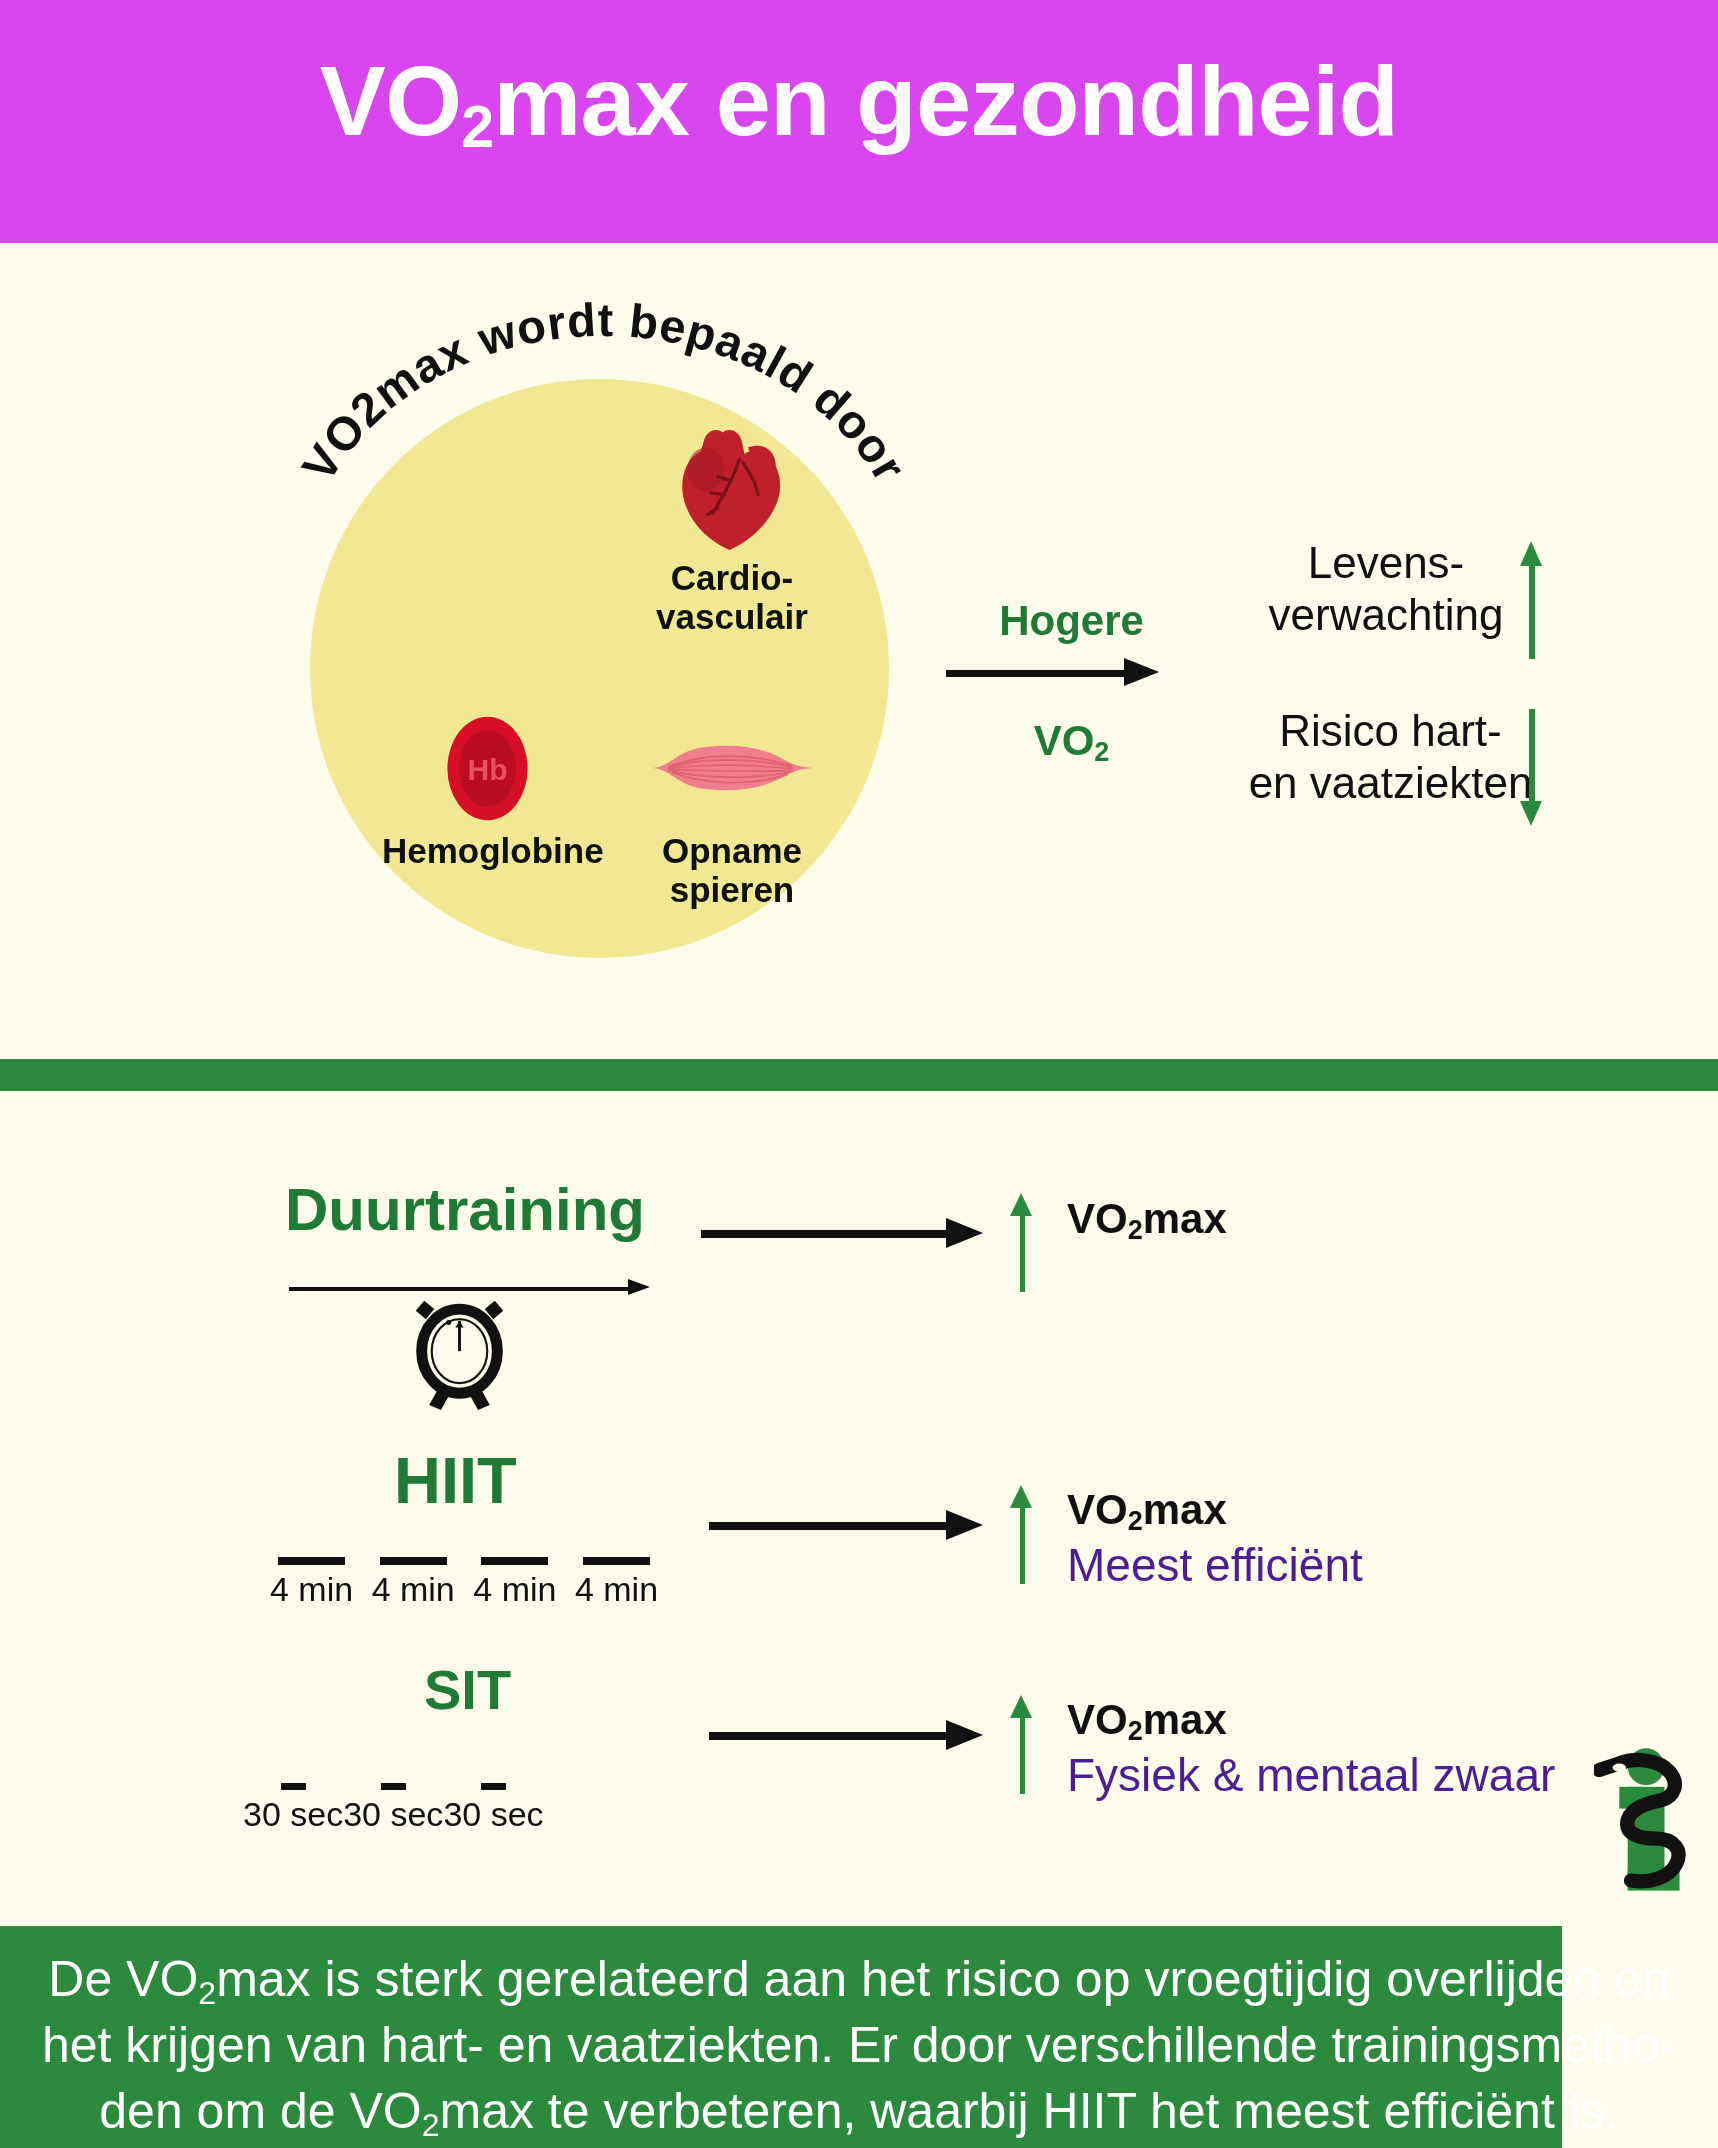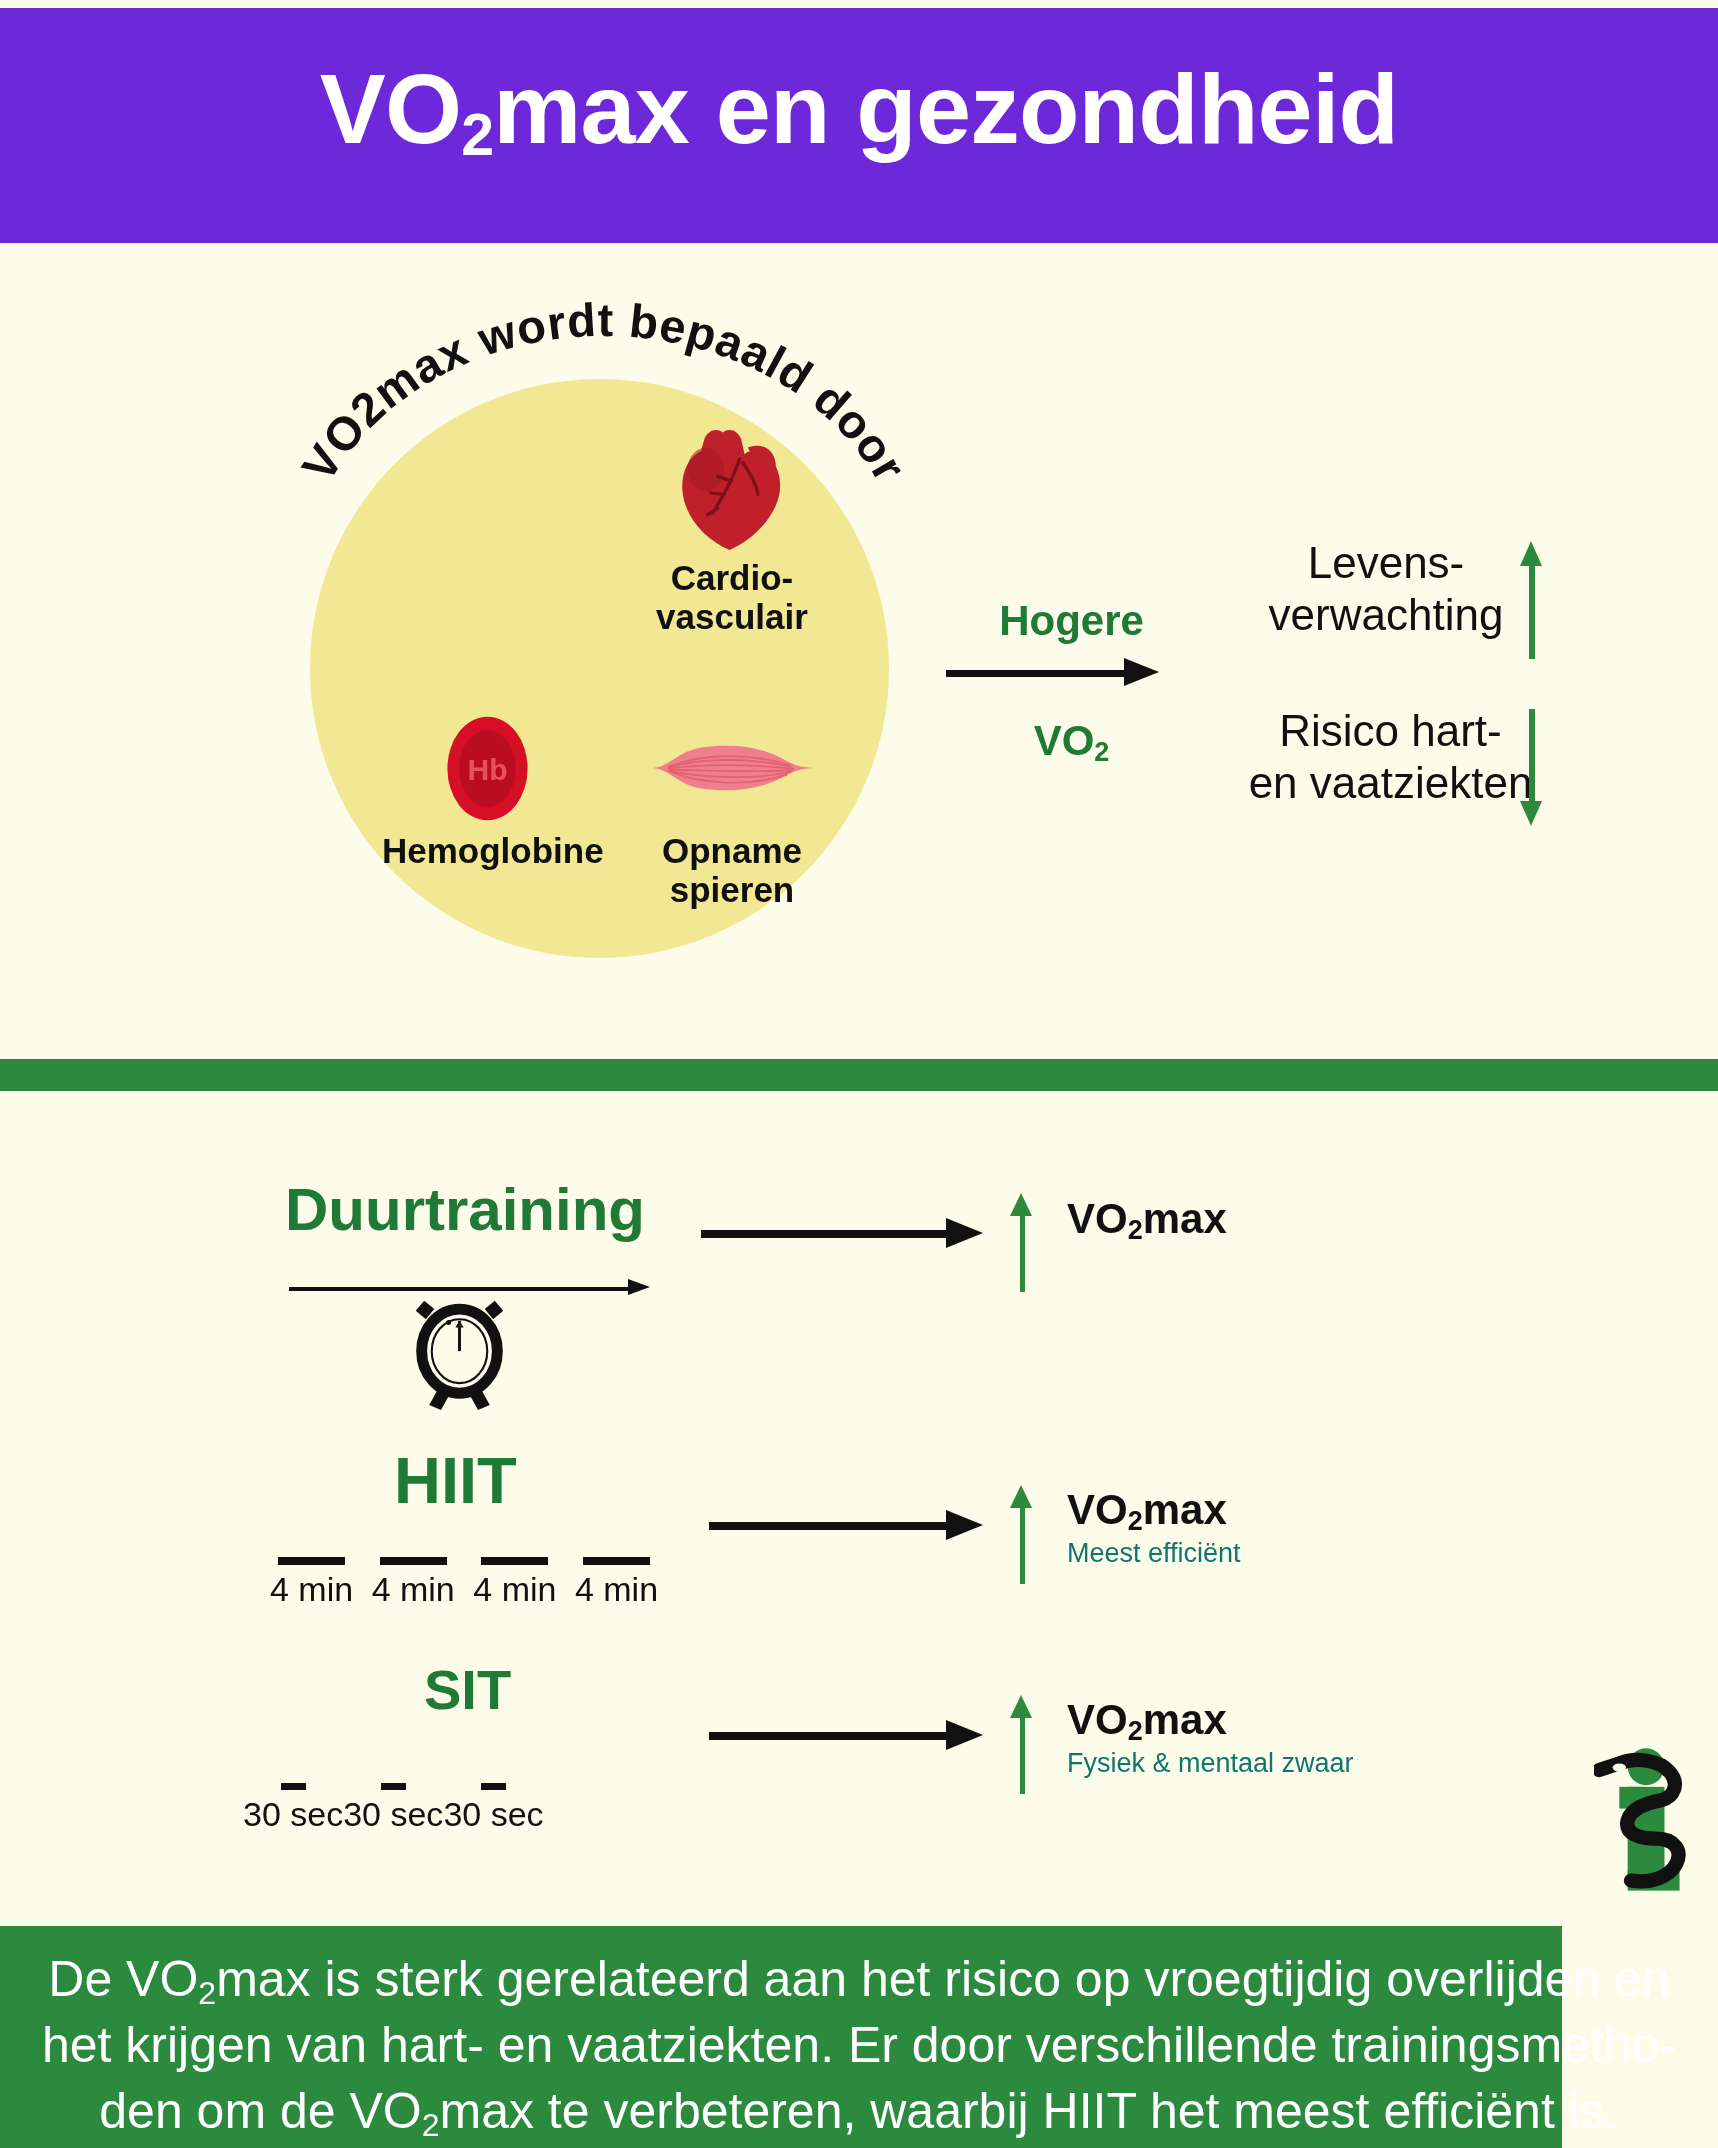--- a/index.html
+++ b/index.html
@@ -7,22 +7,22 @@
     width:1718px;height:2148px;
     background:#fdfbe9;
     font-family:"Liberation Sans", sans-serif;
     overflow:hidden;
     position:relative;
   }
   .page{position:relative;width:1718px;height:2148px;background:#fdfbe9;}
 
   
   .header{
-    position:absolute;left:0;top:8px;width:1718px;height:255px;
-    background:#6d28d9;
+    position:absolute;left:0;top:0;width:1718px;height:255px;
+    background:#d946ef;
   }
   .header-title{
     position:absolute;left:0;top:44px;width:1718px;
     text-align:center;
     color:#ffffff;
     font-size:99px;
     font-weight:bold;
     letter-spacing:-0.8px;
     font-family:"Liberation Sans", sans-serif;
   }
@@ -159,21 +159,21 @@
   .ir-sit{left:243px;top:1783px;}
   .ir-sit .bar{width:25px;height:6.7px;}
 
   .result{position:absolute;}
   .result-main{
     font-size:42px;font-weight:bold;color:#111;line-height:1.1;
     font-family:"Liberation Sans", sans-serif;white-space:nowrap;
   }
   .result-main sub{font-size:27px;vertical-align:baseline;position:relative;top:5.9px;}
   .result-sub{
-    font-size:27px;color:#0f766e;margin-top:5px;white-space:nowrap;
+    font-size:46px;color:#4c1d95;margin-top:5px;white-space:nowrap;
     font-family:"Liberation Sans", sans-serif;
   }
   .res-duur{left:1067px;top:1196px;}
   .res-hiit{left:1067px;top:1487px;}
   .res-sit{left:1067px;top:1697px;}
 
   .up-green{position:absolute;width:30px;height:99px;}
   .up-green .stem{position:absolute;left:12.6px;top:20px;width:5px;height:79px;background:#2b8a3e;}
   .up-green .tip{
     position:absolute;left:3.4px;top:0;width:0;height:0;

